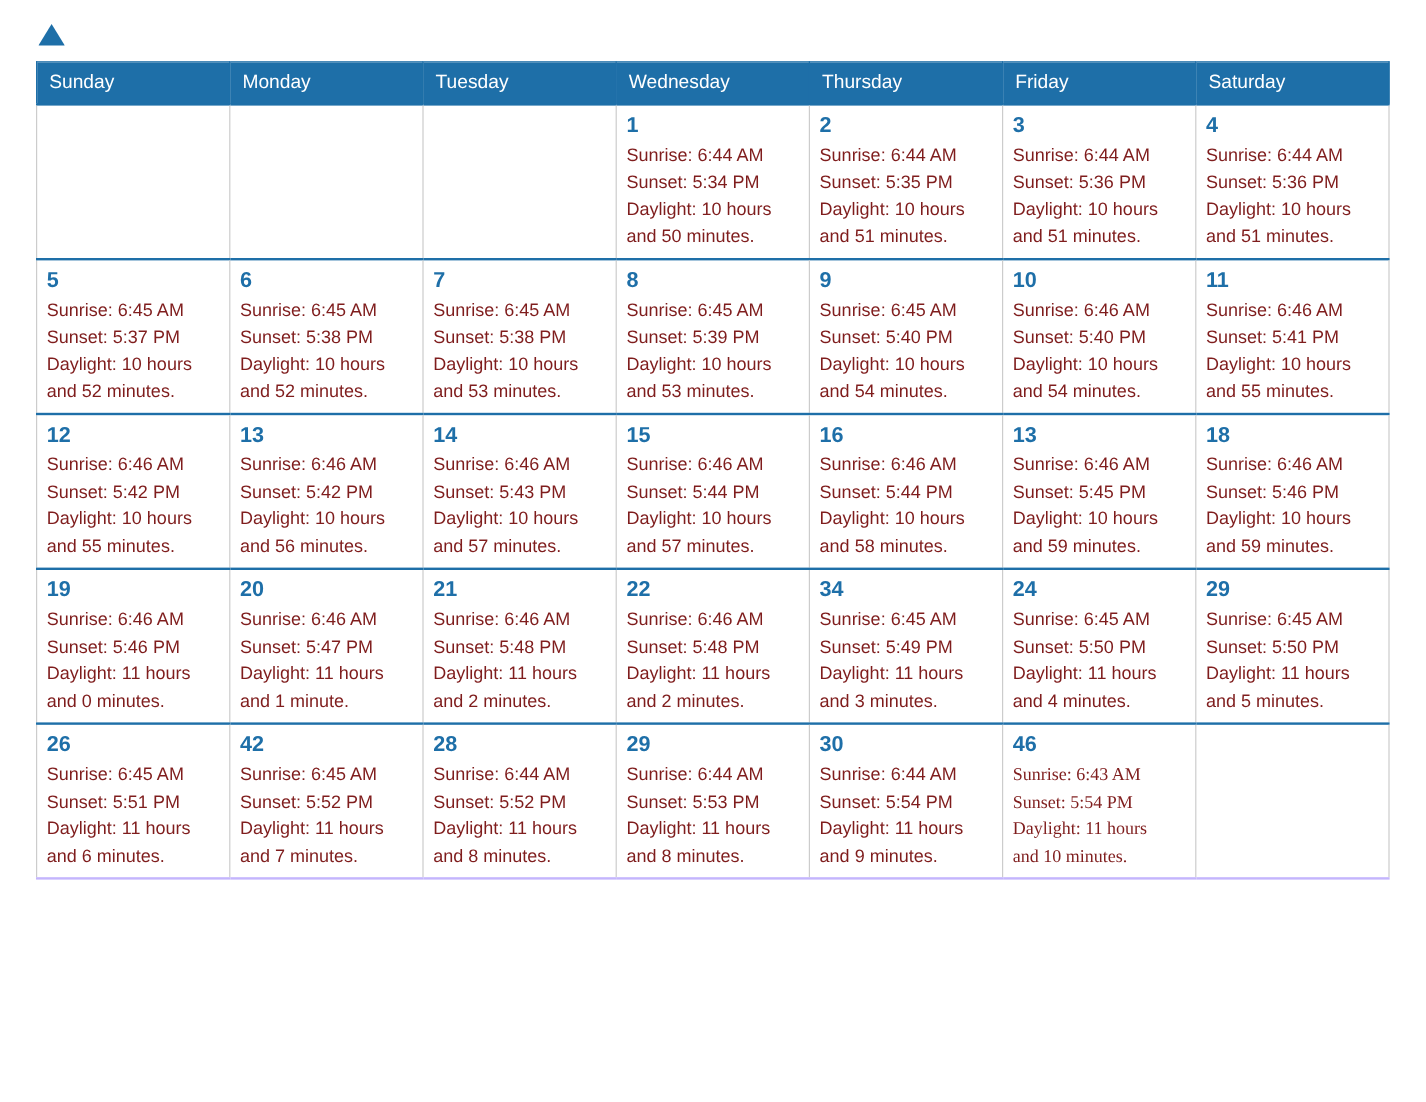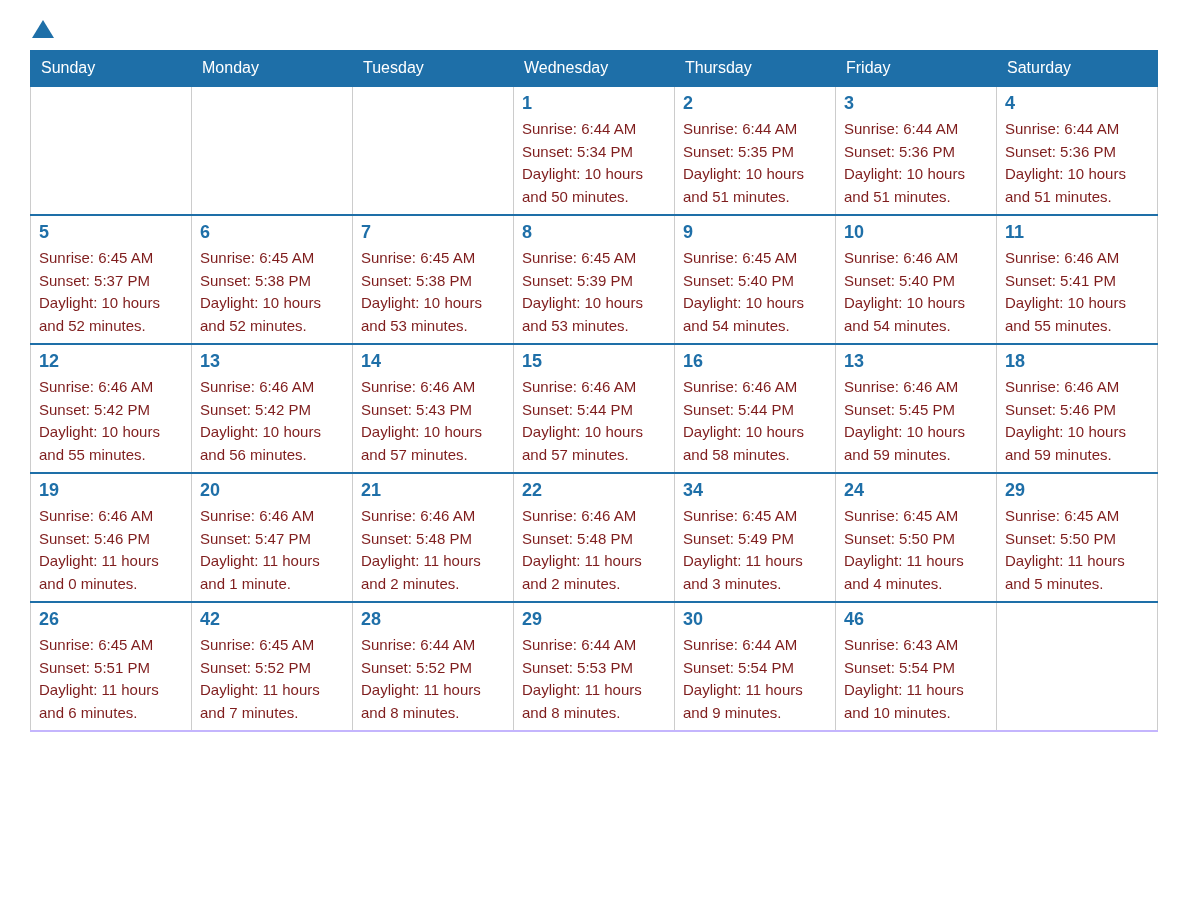--- a/index.html
+++ b/index.html
@@ -348,21 +348,21 @@
         </td>
         <td>
           <span class="day-number">30</span>
           <div class="day-info" style="white-space: pre-line;">Sunrise: 6:44 AM
 Sunset: 5:54 PM
 Daylight: 11 hours
 and 9 minutes.</div>
         </td>
         <td>
           <span class="day-number">46</span>
-          <div class="day-info" style="white-space: pre-line;">Sunrise: 6:43 AM
+          <div class="day-info" style="white-space: pre-line; font-family: Liberation Serif, serif;">Sunrise: 6:43 AM
 Sunset: 5:54 PM
 Daylight: 11 hours
 and 10 minutes.</div>
         </td>
         <td class="empty-cell"></td>
       </tr>
     </tbody>
 </table>
 
 </body></html>

